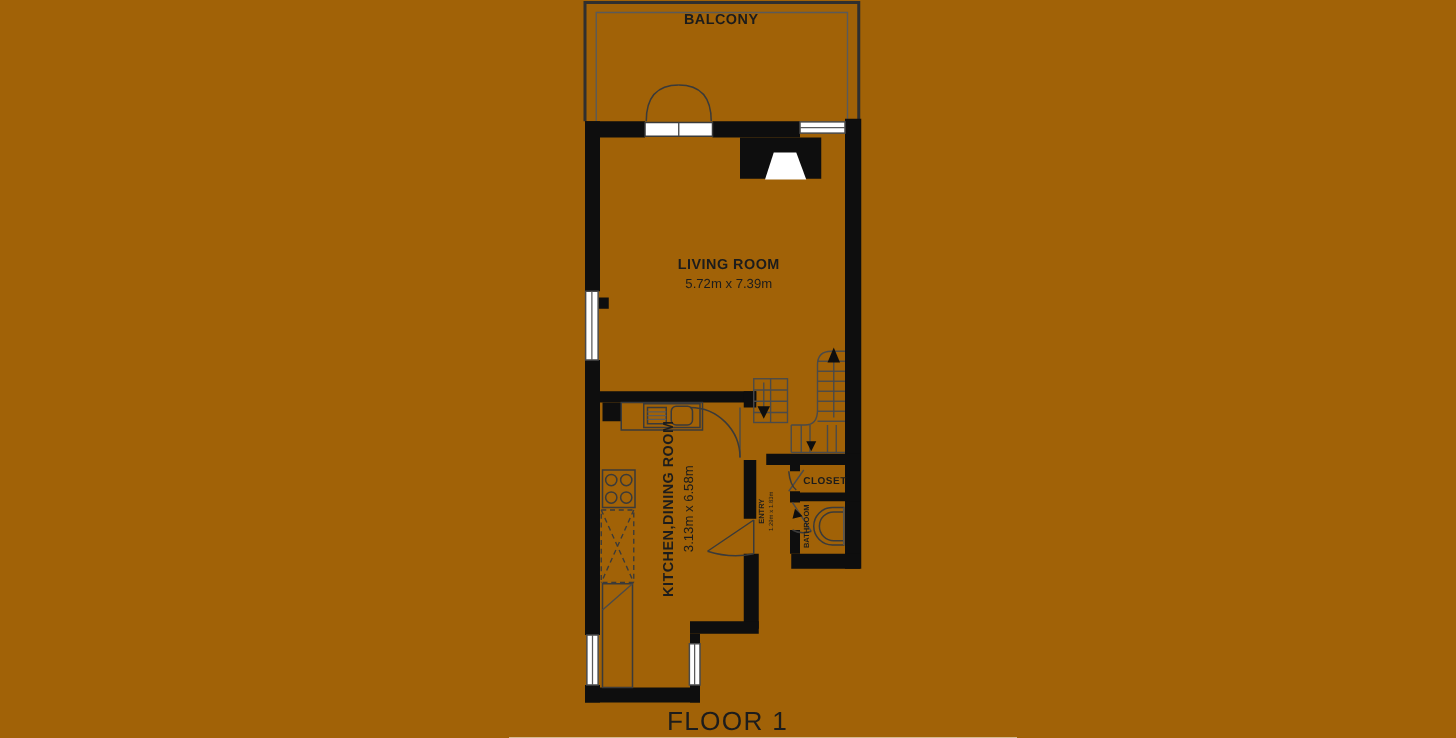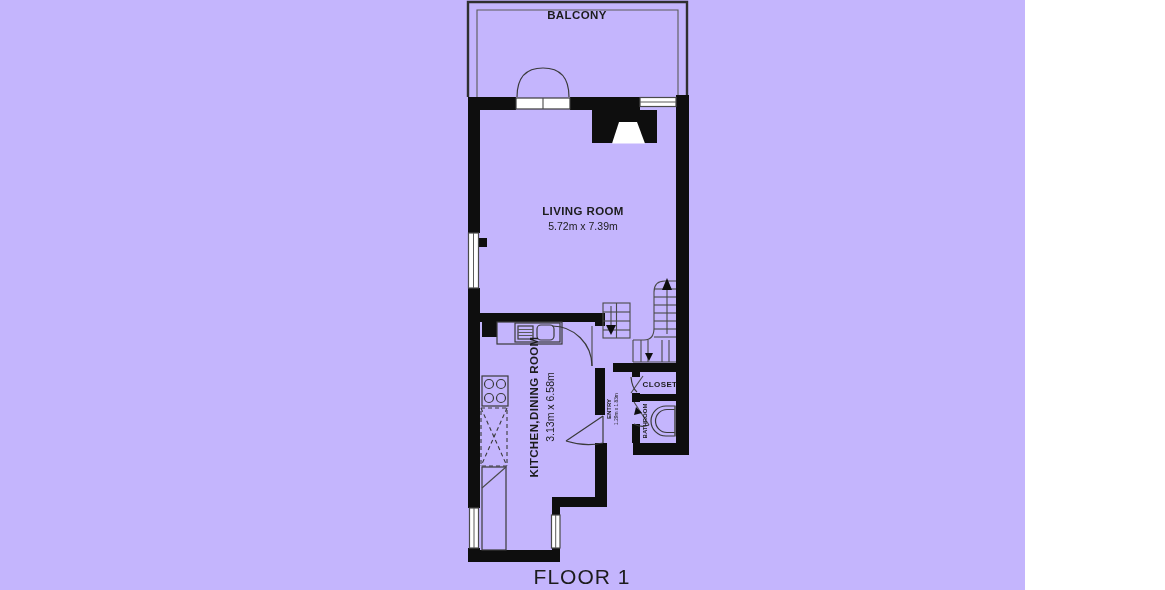--- a/index.html
+++ b/index.html
@@ -1,16 +1,16 @@
 <!DOCTYPE html>
 <html><head>
 <meta charset="utf-8">
 <style>
   html,body{margin:0;padding:0;background:#ffffff;}
-  .canvas{position:relative;width:1025px;height:590px;background:#c4b5fd;overflow:hidden;}
+  .canvas{position:relative;width:1165px;height:590px;background:#a16207;overflow:hidden;}
   svg{position:absolute;left:0;top:0;}
   svg text{font-family:"Liberation Sans", sans-serif;fill:#1c1c1c;}
   .wall{fill:#0e0e0e;stroke:none;}
   .thin{stroke:#4a4a4a;fill:none;stroke-width:1.1;}
   .thin2{stroke:#5a5a5a;fill:none;stroke-width:1;}
   .fixline{stroke:#3a3a3a;fill:#ffffff;stroke-width:1.2;}
   .fixnofill{stroke:#3a3a3a;fill:none;stroke-width:1.2;}
   .winrect{stroke:#4a4a4a;fill:#ffffff;stroke-width:1.2;}
   .dash{stroke:#3a3a3a;fill:none;stroke-width:1.1;stroke-dasharray:4 3;}
   .arrowfill{fill:#0e0e0e;stroke:none;}

